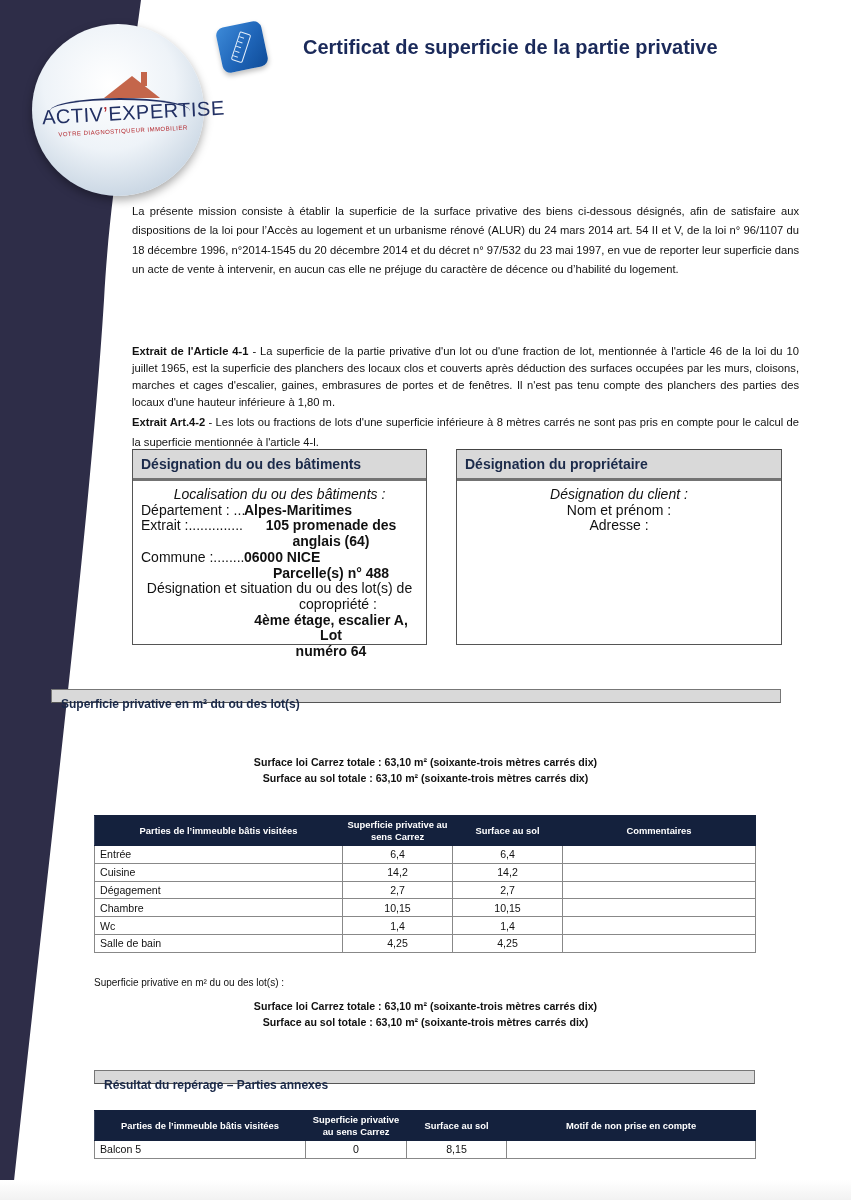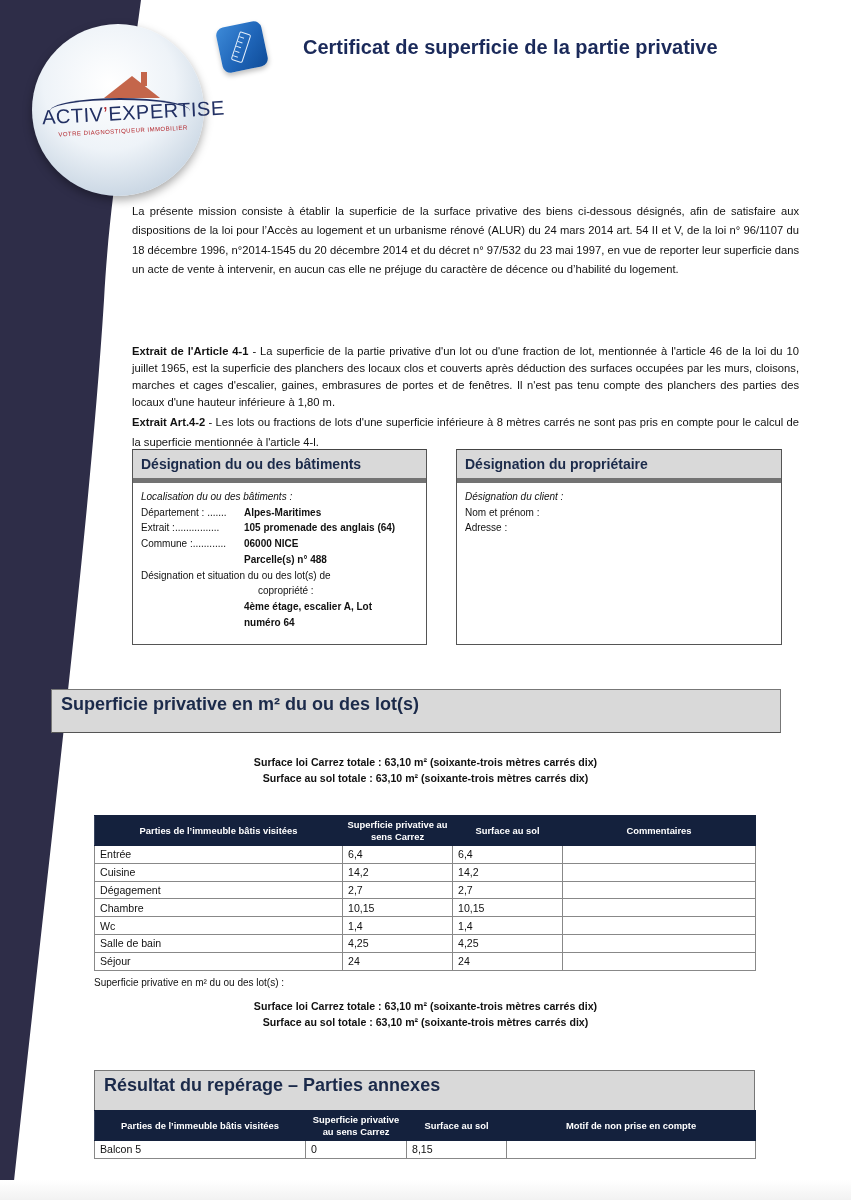--- a/index.html
+++ b/index.html
@@ -78,55 +78,55 @@
   }
   .art b { font-weight: bold; }
 
   
   .box {
     position: absolute; top: 449px; height: 194px;
     border: 1px solid #555; border-top: 1.5px solid #444; background: #fff;
   }
   .box .head {
     height: 28px; line-height: 28px; padding-left: 8px;
-    background: #d9d9d9; border-bottom: 5px solid #737373;
+    background: #d9d9d9; border-bottom: 3px solid #737373;
     font-size: 14px; font-weight: bold; color: #1b2a4a;
   }
-  .box .body { padding: 6px 8px; font-size: 10px; line-height: 15.7px; }
+  .box .body { padding: 6px 8px; font-size: 14px; line-height: 15.7px; text-align: center; }
   .box .row { display: flex; }
   .box .lbl { width: 103px; flex: none; white-space: nowrap; overflow: hidden; }
   .box .val { font-weight: bold; }
   .box .indent { padding-left: 103px; font-weight: bold; }
   .box .center-lbl { padding-left: 117px; }
 
   
   .section {
-    position: absolute; height: 44px; line-height: 28px; padding-left: 9px;
+    position: absolute; height: 14px; line-height: 28px; padding-left: 9px;
     background: #d9d9d9; border: 1px solid #777; border-bottom: 1.5px solid #555;
-    font-size: 18px; font-weight: bold; color: #1b2a4a; box-sizing: border-box;
+    font-size: 12px; font-weight: bold; color: #1b2a4a; box-sizing: border-box;
   }
   .totals {
     position: absolute; left: 0; width: 851px; text-align: center;
     font-size: 10.6px; font-weight: bold; line-height: 16px;
   }
 
   
   table.grid {
     position: absolute; border-collapse: collapse; table-layout: fixed;
     font-size: 10.6px;
   }
   table.grid th {
     background: #14213d; color: #fff; font-weight: bold; font-size: 9.4px;
     line-height: 12px; text-align: center; padding: 2px 4px; height: 25px;
     border: 1px solid #14213d; border-left-color: #3a4660;
   }
   table.grid td {
     border: 1px solid #888; height: 16.8px; padding: 0 5px; line-height: 16px;
   }
-  table.grid td.num { }
+  table.grid td.num { text-align: center; }
   .note {
     position: absolute; left: 94px; top: 977px; font-size: 10px;
   }
 </style>
 </head>
 <body>
 
 <svg class="band" viewBox="0 0 851 1200" width="851" height="1200">
   <path d="M0,0 L141,0 C125,120 110,190 104,300 C90,520 55,800 12,1200 L0,1200 Z" fill="#2e2d48"></path>
 </svg>
@@ -239,26 +239,20 @@
         <td class="num">1,4</td>
         <td class="num">1,4</td>
         <td></td>
       </tr>
       <tr>
         <td>Salle de bain</td>
         <td class="num">4,25</td>
         <td class="num">4,25</td>
         <td></td>
       </tr>
-      <tr>
-        <td>Séjour</td>
-        <td class="num">24</td>
-        <td class="num">24</td>
-        <td></td>
-      </tr>
     </tbody>
 </table>
 
 <div class="note">Superficie privative en m² du ou des lot(s) :</div>
 <div class="totals" style="top:998px;">
   <div>Surface loi Carrez totale : 63,10 m² (soixante-trois mètres carrés dix)</div>
   <div>Surface au sol totale : 63,10 m² (soixante-trois mètres carrés dix)</div>
 </div>
 
 <div class="section" style="left:94px; top:1070px; width:661px;">Résultat du repérage – Parties annexes</div>

